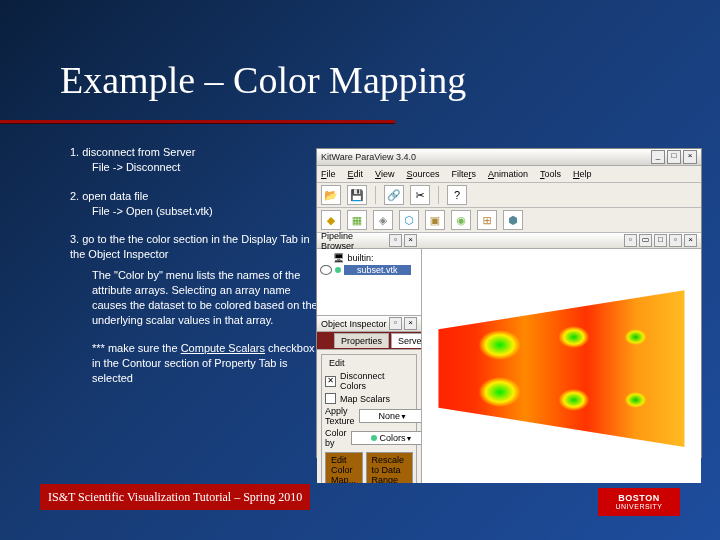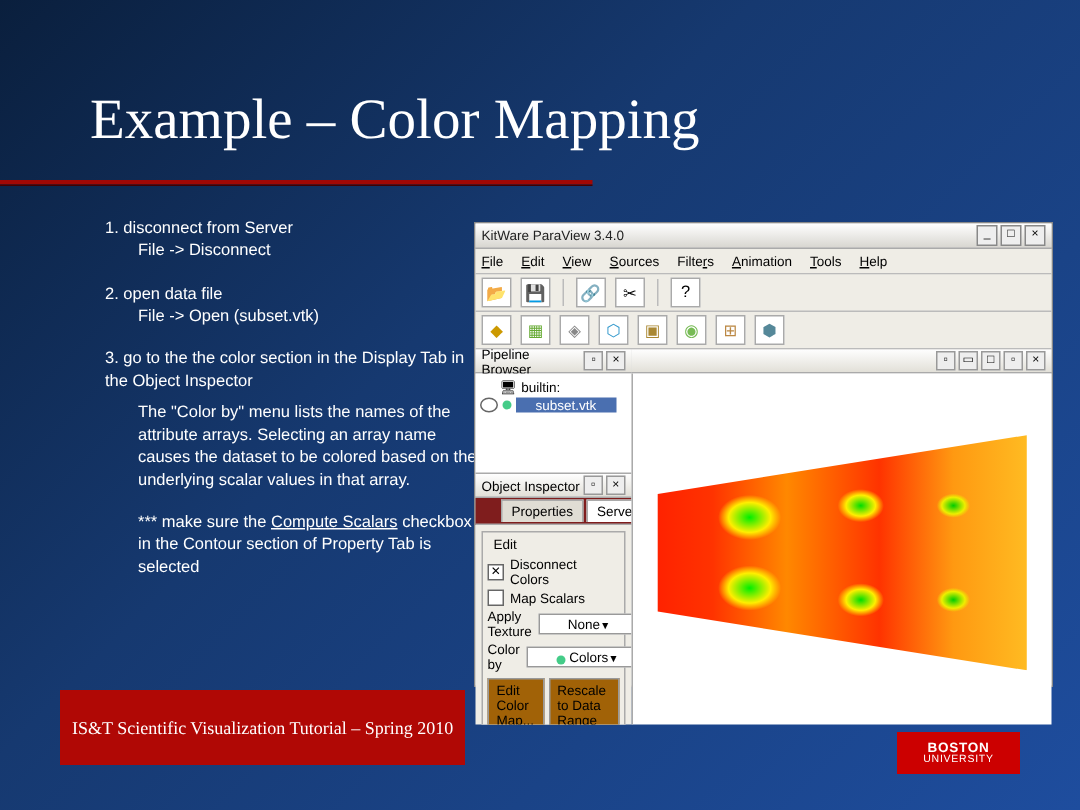--- a/index.html
+++ b/index.html
@@ -33,27 +33,27 @@
 .tree-sel{background:#4a6fb0;color:#fff;padding:0 13px}
 .dot{width:6px;height:6px;border-radius:50%;background:#4c8}
 .tabs{height:17px;background:#7f1d1d;display:flex;align-items:center;padding-left:17px;border-bottom:1px solid #aaa}
 .tab{font-size:9px;padding:2px 6px;border:1px solid #aaa;border-bottom:none;background:#e0ddd4;margin-right:2px}
 .tab.act{background:#fff}
 .props{flex:1;background:#efede6;padding:4px;overflow:hidden}
 .grp{border:1px solid #aaa;padding:3px;margin-bottom:4px;font-size:9px;background:#efede6}
 .grp-title{font-size:9px;margin:-8px 0 2px 2px;background:#efede6;display:inline-block;padding:0 2px}
 .row{display:flex;align-items:center;gap:4px;padding:1px 0}
 .cb{width:9px;height:9px;border:1px solid #666;background:#fff;font-size:8px;text-align:center;line-height:8px}
-.sel{border:1px solid #999;background:#fff;padding:1px 19px;font-size:9px;flex:1;display:flex;align-items:flex-end}
+.sel{border:1px solid #999;background:#fff;padding:1px 19px;font-size:9px;flex:1;display:flex;align-items:center}
 .sel .arr{margin-left:auto;font-size:7px}
 .btn{border:1px solid #999;background:#a16207;padding:2px 5px;font-size:9px}
 .render{flex:1;background:#fff;border-left:1px solid #aaa;position:relative;overflow:hidden}
 .viz{position:absolute;top:15px;left:10px;right:10px;bottom:10px;display:flex;align-items:center;justify-content:center}
 .flow{width:95%;height:75%;background:radial-gradient(ellipse 35px 25px at 25% 35%,#0e0 0%,#fe0 40%,transparent 60%),radial-gradient(ellipse 35px 25px at 25% 65%,#0e0 0%,#fe0 40%,transparent 60%),radial-gradient(ellipse 28px 20px at 55% 30%,#0d0 0%,#fe0 35%,transparent 55%),radial-gradient(ellipse 28px 20px at 55% 70%,#0d0 0%,#fe0 35%,transparent 55%),radial-gradient(ellipse 22px 16px at 80% 30%,#0c0 0%,#ee0 35%,transparent 50%),radial-gradient(ellipse 22px 16px at 80% 70%,#0c0 0%,#ee0 35%,transparent 50%),linear-gradient(90deg,#f20 0%,#f30 15%,#f80 35%,#f30 60%,#f91 80%,#fb2 100%);clip-path:polygon(0% 25%,100% 0%,100% 100%,0% 75%)}
-.footer-bar{position:absolute;bottom:30px;left:40px;height:18px;background:#b00805;display:flex;align-items:center;padding:16px 8px}
+.footer-bar{position:absolute;bottom:30px;left:40px;height:18px;background:#b00805;display:flex;align-items:center;padding:4px 8px}
 .footer-bar span{color:#fff;font-family:"Times New Roman",serif;font-size:12px}
 .logo{position:absolute;bottom:24px;right:40px;width:82px;height:28px;background:#c00;display:flex;flex-direction:column;align-items:center;justify-content:center;color:#fff;font-family:Arial,sans-serif;font-weight:bold;font-size:9px;letter-spacing:0.5px;line-height:1}
 .logo .u{font-size:7px;font-weight:normal}
 </style>
 </head>
 <body>
 
 <div class="slide">
  <div class="title">Example – Color Mapping</div>
  <div class="title-underline"></div>

